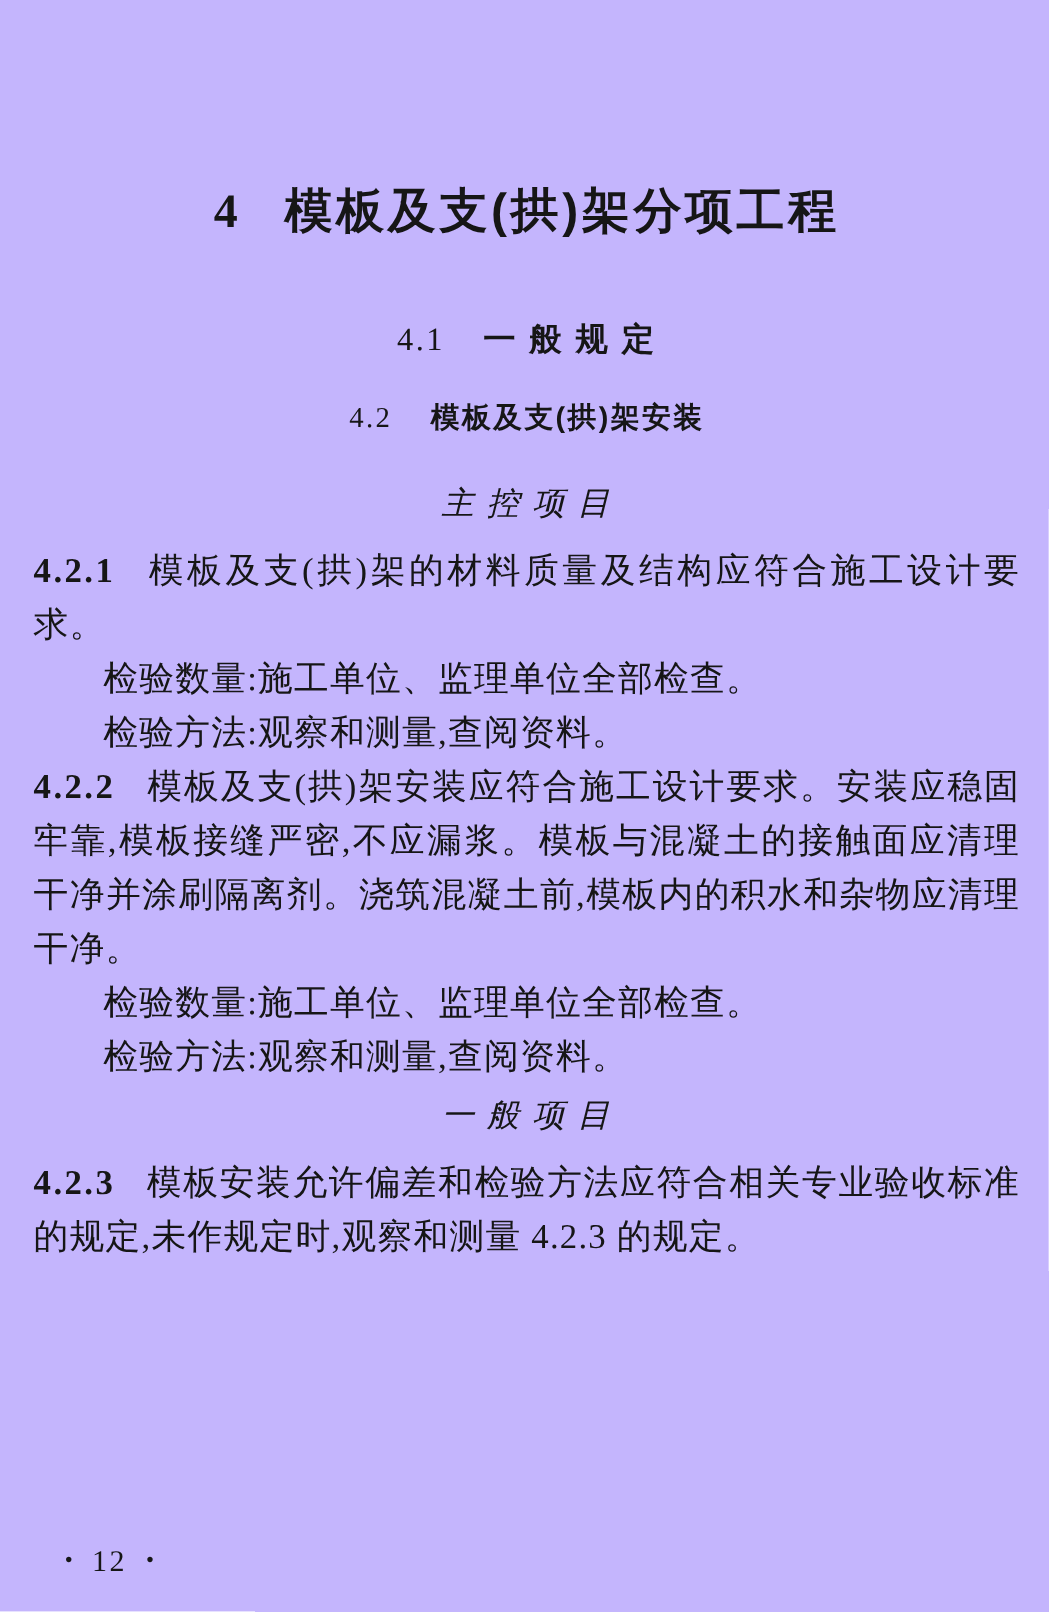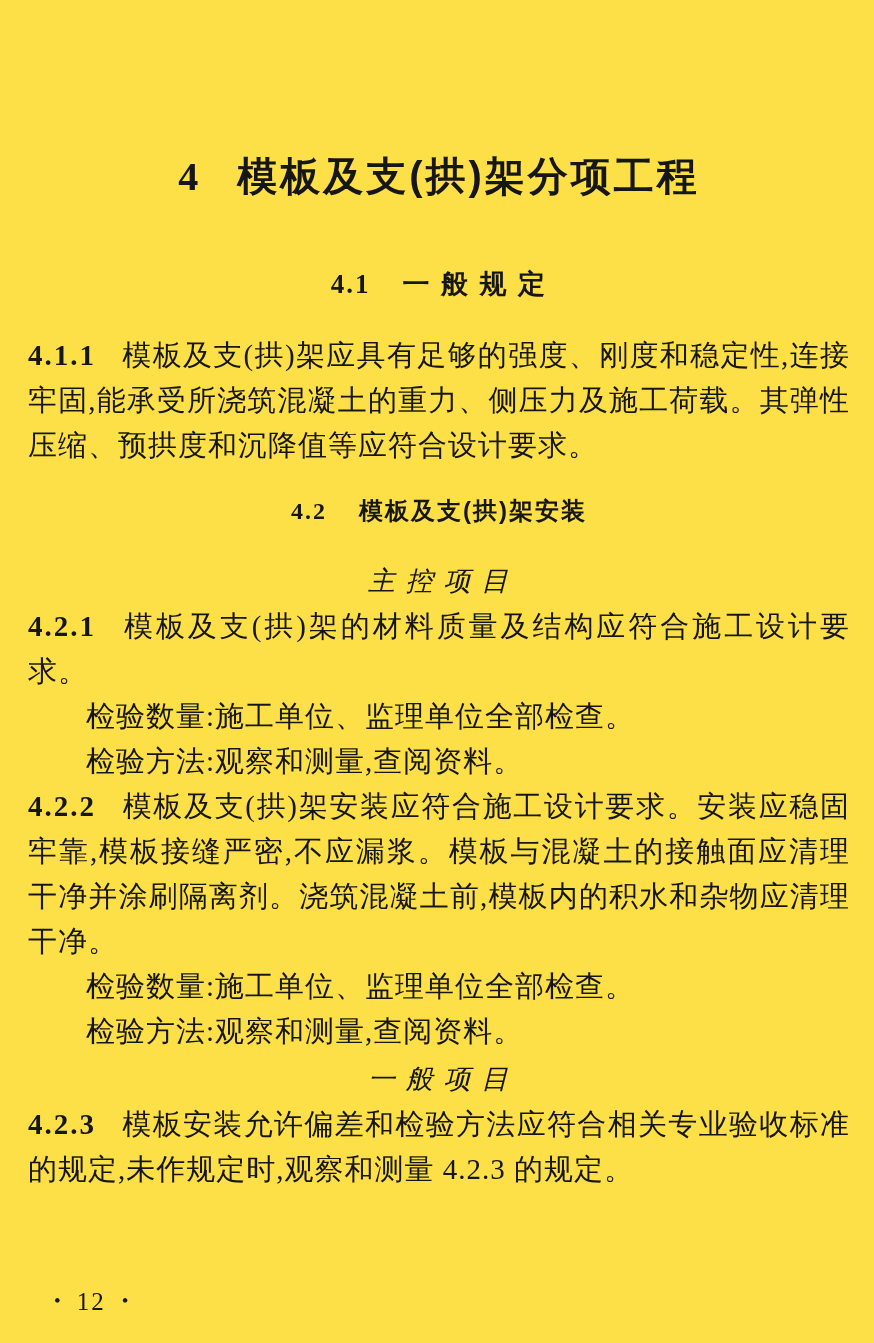--- a/index.html
+++ b/index.html
@@ -5,21 +5,21 @@
   html, body {
     margin: 0;
     padding: 0;
     background: #ffffff;
   }
   .page {
     position: relative;
     width: 874px;
     height: 1343px;
     margin: 0 auto;
-    background: #fde047;
+    background: #c4b5fd;
     color: #161616;
     box-sizing: border-box;
     padding: 150px 24px 0 28px;
     overflow: hidden;
     font-family: "Liberation Serif", "DejaVu Serif", serif;
   }
 
   
   .chapter-heading {
     margin: 0;
@@ -42,29 +42,29 @@
     margin: 0;
     text-align: center;
     font-family: "Liberation Sans", "DejaVu Sans", sans-serif;
     font-weight: 700;
     line-height: 46px;
     letter-spacing: 2px;
     white-space: nowrap;
   }
   .section-heading .sec-num {
     font-family: "Liberation Serif", "DejaVu Serif", serif;
-    font-weight: 700;
+    font-weight: 400;
     margin-right: 32px;
   }
   .section-heading.s41 { margin-top: 58px; font-size: 27px; }
   .section-heading.s42 { margin-top: 20px; font-size: 24px; }
 
   
   .subheading {
-    margin: 0;
+    margin: 12px;
     text-align: center;
     font-style: italic;
     font-weight: 400;
     font-size: 27px;
     line-height: 46px;
     letter-spacing: 2px;
   }
   .subheading.main    { margin-top: 24px; }
   .subheading.general { margin-top: 2px; }
 
@@ -100,21 +100,20 @@
 </style>
 </head>
 <body>
 
 <div class="page">
 
   <h1 class="chapter-heading"><span class="chapter-num">4</span><span>模板及支(拱)架分项工程</span></h1>
 
   <h2 class="section-heading s41"><span class="sec-num">4.1</span><span>一 般 规 定</span></h2>
 
-  <p class="clause first-after-heading"><span class="clause-num">4.1.1</span><span>模板及支(拱)架应具有足够的强度、刚度和稳定性,连接牢固,能承受所浇筑混凝土的重力、侧压力及施工荷载。其弹性压缩、预拱度和沉降值等应符合设计要求。</span></p>
 
 
   <h2 class="section-heading s42"><span class="sec-num">4.2</span><span>模板及支(拱)架安装</span></h2>
 
   <div class="subheading main">主 控 项 目</div>
 
   <p class="clause"><span class="clause-num">4.2.1</span><span>模板及支(拱)架的材料质量及结构应符合施工设计要求。</span></p>
 
   <p class="inspection-line">检验数量:施工单位、监理单位全部检查。</p>
   <p class="inspection-line">检验方法:观察和测量,查阅资料。</p>

